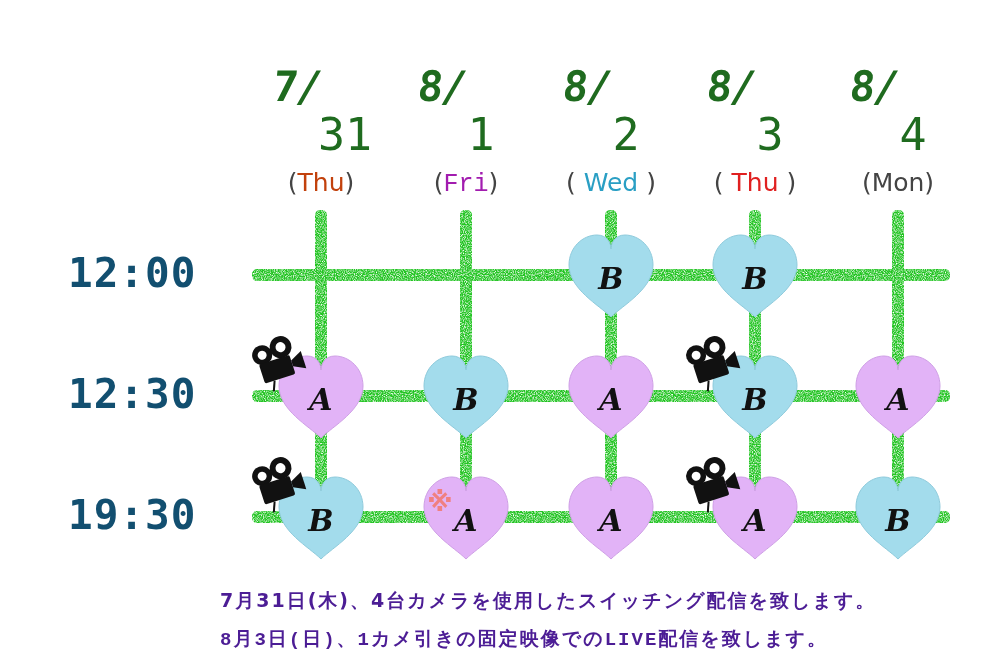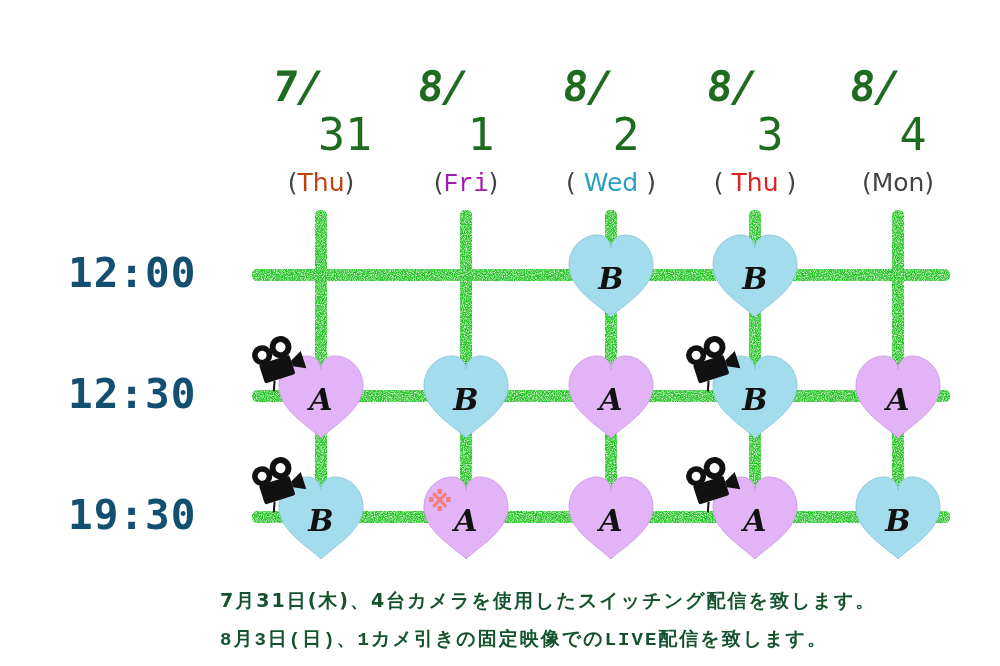--- a/index.html
+++ b/index.html
@@ -2,21 +2,21 @@
 <html><head>
 <meta charset="utf-8">
 <style>
   html, body { margin: 0; padding: 0; background: #ffffff; }
   body { width: 1000px; height: 666px; position: relative; overflow: hidden; font-family: "DejaVu Sans", sans-serif; }
   .grid-svg { position: absolute; left: 0; top: 0; width: 1000px; height: 666px; }
   .date-month { position: absolute; font-family: "DejaVu Sans Mono", monospace; font-weight: bold; font-size: 42px; color: #1f6b1f; letter-spacing: -2px; transform: skewX(-6deg); }
   .date-day { position: absolute; font-family: "DejaVu Sans Mono", monospace; font-weight: normal; font-size: 45px; color: #1f6b1f; }
   .weekday { position: absolute; font-family: "DejaVu Sans", sans-serif; font-size: 25px; color: #444444; white-space: nowrap; text-align: center; width: 110px; }
   .time-label { position: absolute; left: 68px; font-family: "DejaVu Sans Mono", monospace; font-weight: bold; font-size: 41px; color: #124f70; letter-spacing: 1px; }
-  .note { position: absolute; left: 220px; font-family: "DejaVu Sans", sans-serif; font-weight: bold; font-size: 19px; color: #14532d; letter-spacing: 2px; white-space: nowrap; }
+  .note { position: absolute; left: 220px; font-family: "DejaVu Sans", sans-serif; font-weight: bold; font-size: 19px; color: #4c1d95; letter-spacing: 2px; white-space: nowrap; }
   .heart-letter { font-family: "DejaVu Serif", serif; font-style: italic; font-weight: bold; font-size: 30px; fill: #111; }
 </style>
 </head>
 <body>
 
 <svg class="grid-svg" xmlns="http://www.w3.org/2000/svg" viewBox="0 0 1000 666">
   <defs>
     <filter id="chalk" x="-5%" y="-5%" width="110%" height="110%">
       <feTurbulence type="fractalNoise" baseFrequency="0.9" numOctaves="2" seed="3" result="noise"></feTurbulence>
       <feColorMatrix in="noise" type="matrix" values="0 0 0 0 1  0 0 0 0 1  0 0 0 0 1  0 0 0 -2.2 1.35" result="speck"></feColorMatrix>

